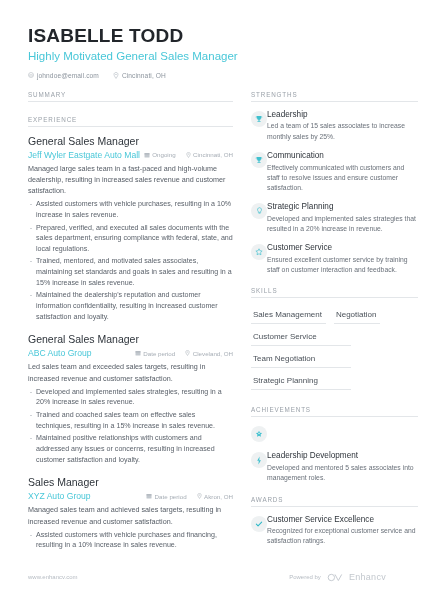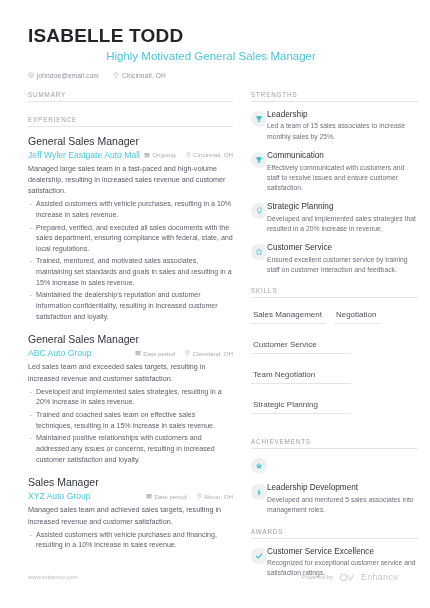--- a/index.html
+++ b/index.html
@@ -13,21 +13,21 @@
   .page { position: relative; width: 430px; height: 608px; padding: 0; }
 
   
   .header { padding: 26px 36px 0 28px; }
   .name {
     font-size: 19px; font-weight: 700; letter-spacing: .2px;
     color: #22262b; line-height: 1.1;
   }
   .headline {
     font-size: 11.5px; font-weight: 400; color: #49c7d8;
-    margin-top: 3px; line-height: 1.2; text-align: center;
+    margin-top: 3px; line-height: 1.2;
   }
   .contact-row {
     display: flex; align-items: center; gap: 14px;
     margin-top: 8px;
   }
   .contact-item {
     display: flex; align-items: center; gap: 3px;
     font-size: 6.6px; color: #8d959e; letter-spacing: .1px;
   }
   .contact-item svg { display:block; }
@@ -97,28 +97,28 @@
     font-size: 8.2px; color: #2e343b; line-height: 1.25; margin-bottom: 1.5px;
   }
   .iconitem-desc {
     font-size: 6.8px; line-height: 1.5; color: #6a717a;
   }
 
   
   .skills-wrap { display: flex; flex-wrap: wrap; gap: 0 8px; }
   .skill-tag {
     font-size: 8px; color: #4a5159; padding: 4px 4px 4px 2px;
-    border-bottom: 1px solid #e3e6e9; margin-bottom: 12px;
+    border-bottom: 1px solid #e3e6e9; margin-bottom: 4px;
     min-width: 0;
   }
   .skill-w-full { width: 100px; }
 
   
   .footer {
-    position: absolute; left: 0; right: 4px; bottom: 22px;
+    position: absolute; left: 0; right: 16px; bottom: 22px;
     display: flex; align-items: center; padding: 0 28px;
   }
   .footer-url { font-size: 6px; color: #b6bcc3; }
   .footer-right {
     margin-left: auto; display: flex; align-items: center; gap: 6px;
   }
   .powered { font-size: 6px; color: #b6bcc3; }
   .brand {
     font-size: 9px; color: #c3c8ce; letter-spacing: .3px;
   }

